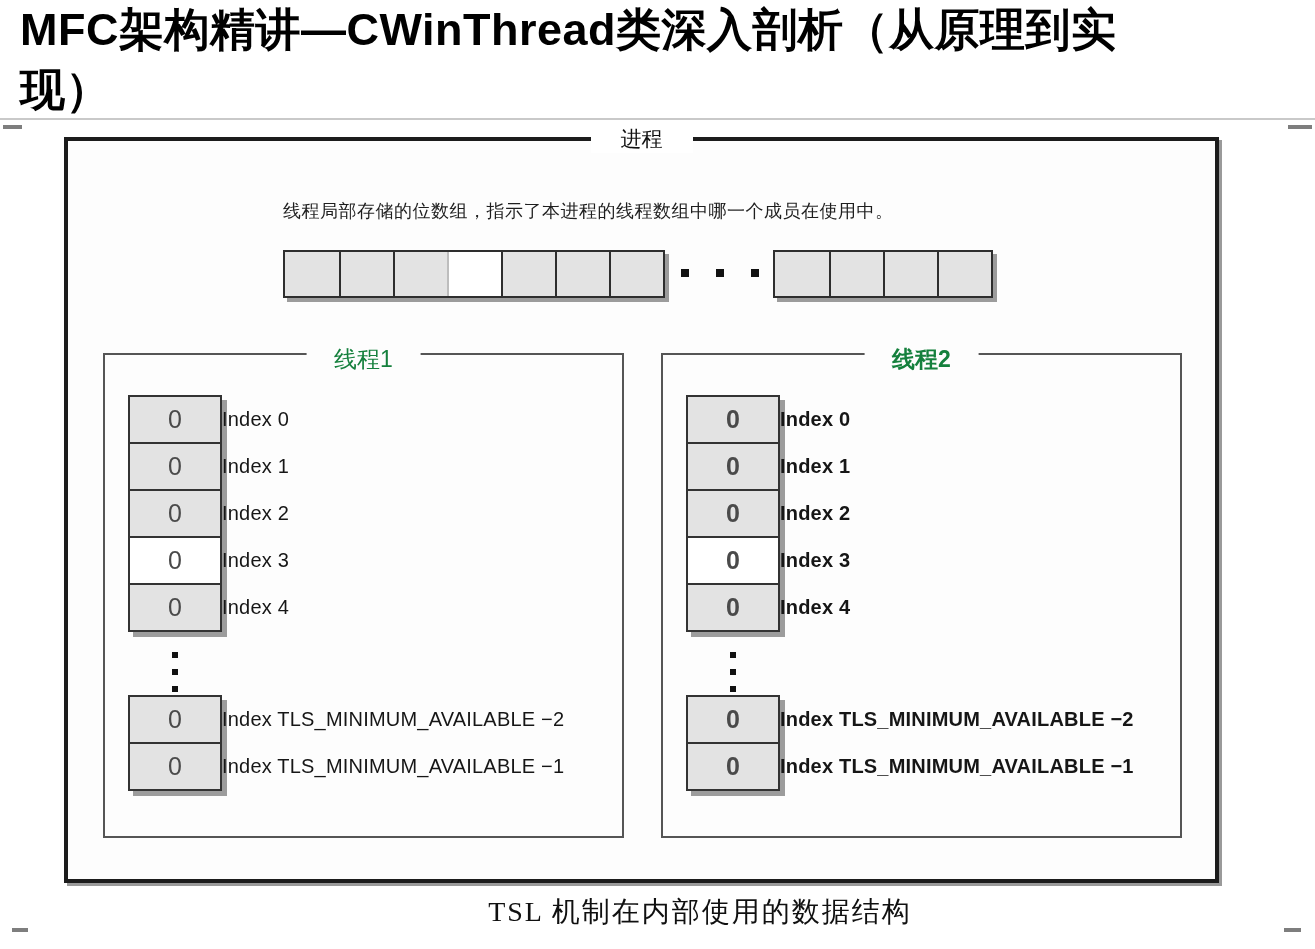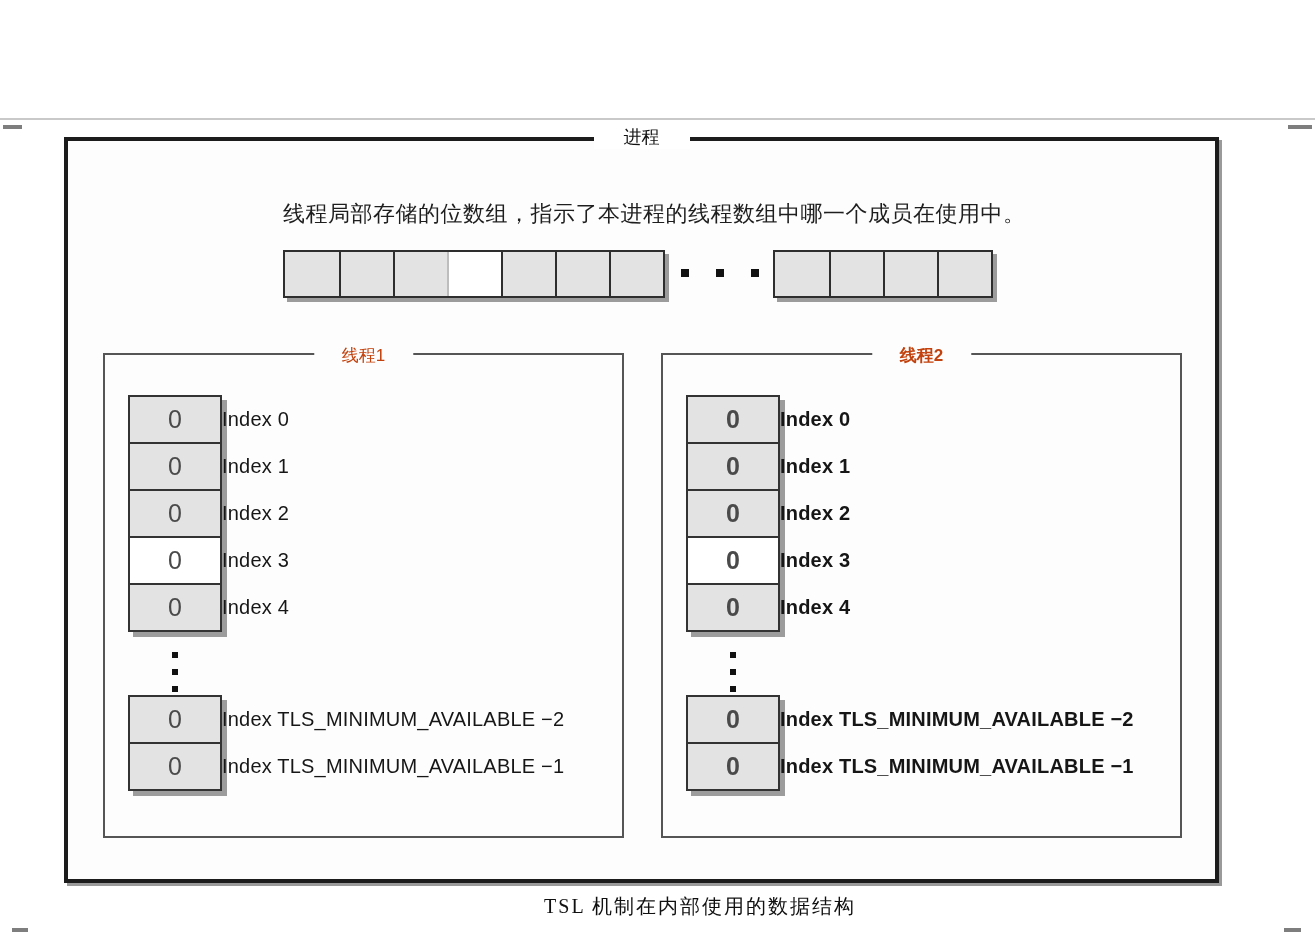--- a/index.html
+++ b/index.html
@@ -18,68 +18,72 @@
   .dash-tr { left:1288px; top:125px; width:24px; }
   .dash-bl { left:12px;   top:928px; width:16px; }
   .dash-br { left:1284px; top:928px; width:17px; }
   
   .diagram {
     position:absolute; left:64px; top:137px; width:1155px; height:746px;
     border:4px solid #1c1c1c; background:#fdfdfd; box-shadow:3px 3px 0 #9a9a9a;
   }
   .frame-label {
     position:absolute; top:-16px; left:50%; transform:translateX(-50%);
-    background:#ffffff; padding:0 30px; font-size:18px; color:#111; white-space:nowrap;
+    background:#ffffff; padding:0 30px; font-size:21px; color:#111; white-space:nowrap;
   }
-  .desc { position:absolute; left:215px; top:58px; font-size:22px; color:#1e1e1e; letter-spacing:0.5px; white-space:nowrap; }
+  .desc { position:absolute; left:215px; top:58px; font-size:18px; color:#1e1e1e; letter-spacing:0.5px; white-space:nowrap; }
   
   .bit-group {
     position:absolute; top:109px; height:48px; display:flex;
     border:2px solid #2e2e2e; background:#e3e3e3; box-shadow:4px 4px 0 #9c9c9c;
   }
   .bit-group-left  { left:215px; }
   .bit-group-right { left:705px; }
   .bit-cell { width:54px; height:100%; background:#e3e3e3; border-left:2px solid #2e2e2e; }
   .bit-cell:first-child { border-left:none; }
   .bit-cell.empty { background:#ffffff; border-left-color:#bdbdbd; }
   .hdots { position:absolute; left:613px; top:128px; width:78px; display:flex; justify-content:space-between; }
   .hdots i { width:8px; height:8px; background:#111; }
   
   .thread { position:absolute; top:212px; width:521px; height:485px; border:2px solid #555; }
   .thread-1 { left:35px; }
   .thread-2 { left:593px;font-weight:bold; }
   .thread-label {
     position:absolute; top:-11px; left:50%; transform:translateX(-50%);
-    background:#fdfdfd; padding:0 28px; font-size:17px; color:#c2410c; white-space:nowrap;
+    background:#fdfdfd; padding:0 28px; font-size:23px; color:#15803d; white-space:nowrap;
   }
   .slots { position:absolute; left:23px; top:40px; }
   .tail-slots { position:absolute; left:23px; top:340px; }
   .slot-row { display:flex; align-items:center; height:49px; }
   .slot-row + .slot-row { margin-top:-2px; }
   .slot-cell {
     flex:none; width:94px; height:100%;
     border:2px solid #333; background:#e3e3e3; box-shadow:5px 5px 0 #9c9c9c;
     display:flex; align-items:center; justify-content:center;
     font-size:25px; color:#4a4a4a;
   }
   .slot-cell.highlight { background:#ffffff; }
   .slot-label { margin-left:0; font-size:20px; color:#161616; white-space:nowrap; letter-spacing:0.2px; }
   .vdots { position:absolute; left:67px; top:297px; height:40px; display:flex; flex-direction:column; justify-content:space-between; }
   .vdots i { width:6px; height:6px; background:#111; }
   
   .caption {
     position:absolute; left:85px; top:893px; width:1230px; text-align:center;
-    font-family:"Liberation Serif", serif; font-size:20px; color:#101010; letter-spacing:2px;
+    font-family:"Liberation Serif", serif; font-size:28px; color:#101010; letter-spacing:2px;
   }
 </style>
 </head>
 <body>
 
 <div class="page">
 
+  <h1 class="title">
+    <span class="title-line">MFC架构精讲—CWinThread类深入剖析（从原理到实</span>
+    <span class="title-line">现）</span>
+  </h1>
 
   <div class="sep-line"></div>
   <div class="edge-dash dash-tl"></div>
   <div class="edge-dash dash-tr"></div>
   <div class="edge-dash dash-bl"></div>
   <div class="edge-dash dash-br"></div>
 
   <figure class="diagram">
     <div class="frame-label">进程</div>
     <div class="desc">线程局部存储的位数组，指示了本进程的线程数组中哪一个成员在使用中。</div>

